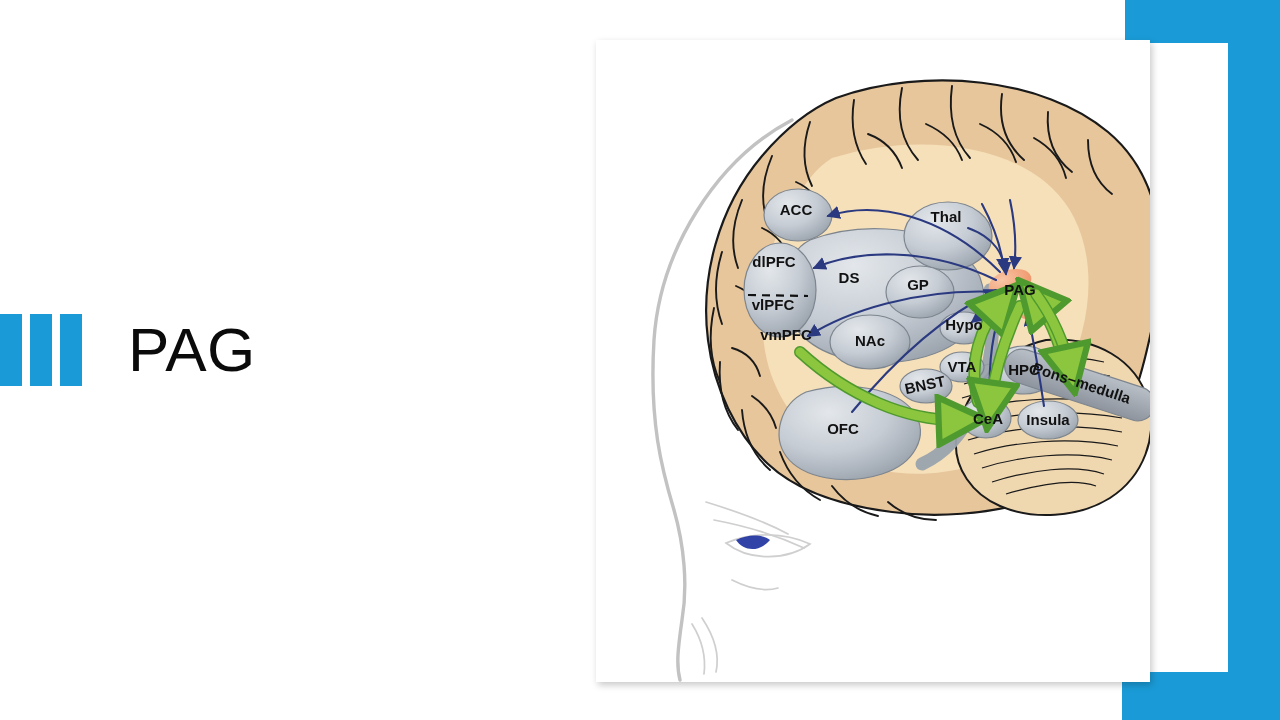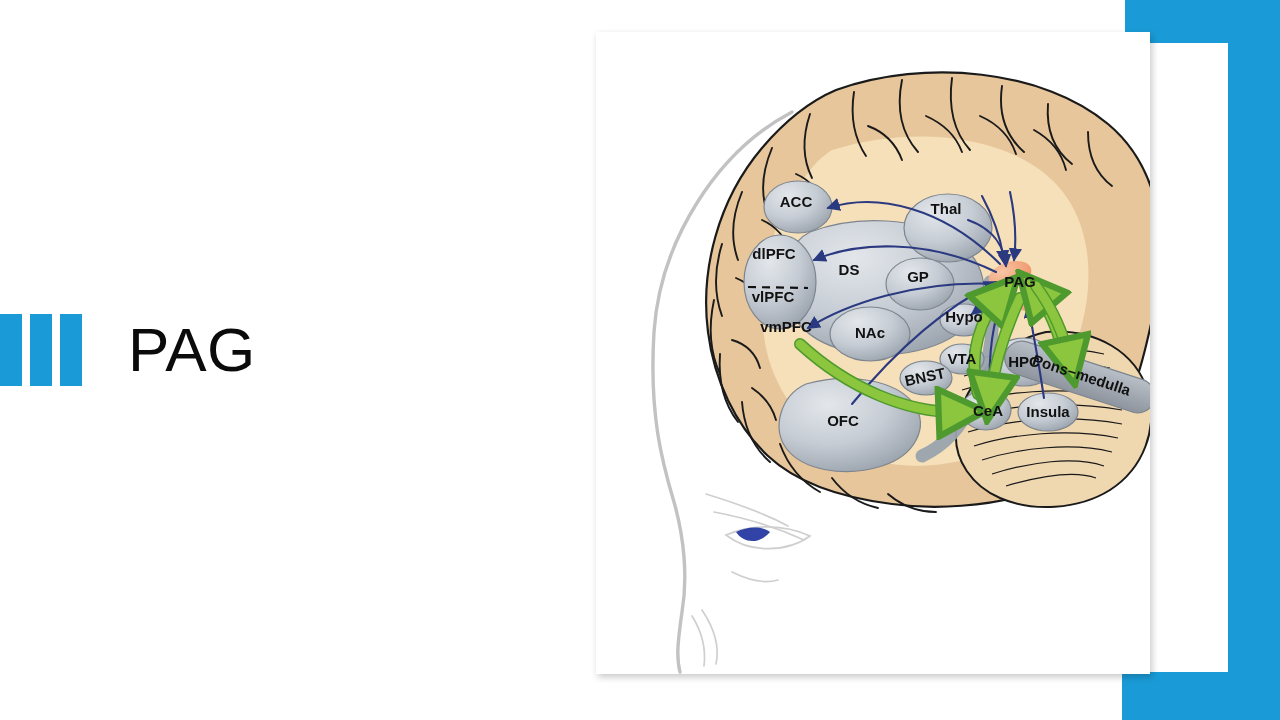--- a/index.html
+++ b/index.html
@@ -57,21 +57,21 @@
     color: #0b0b0b;
     font-weight: 400;
     letter-spacing: 0.5px;
     white-space: nowrap;
     font-family: "Liberation Sans", sans-serif;
   }
 
   
   .picture-panel {
     position: absolute;
-    left: 596px; top: 32px;
+    left: 596px; top: 40px;
     width: 554px; height: 642px;
     background: #fdba74;
     box-shadow: 2px 3px 7px rgba(0,0,0,0.22);
     overflow: hidden;
   }
   .picture-panel svg { display: block; }
 
   
   .dlabel {
     font-family: "Liberation Sans", sans-serif;

